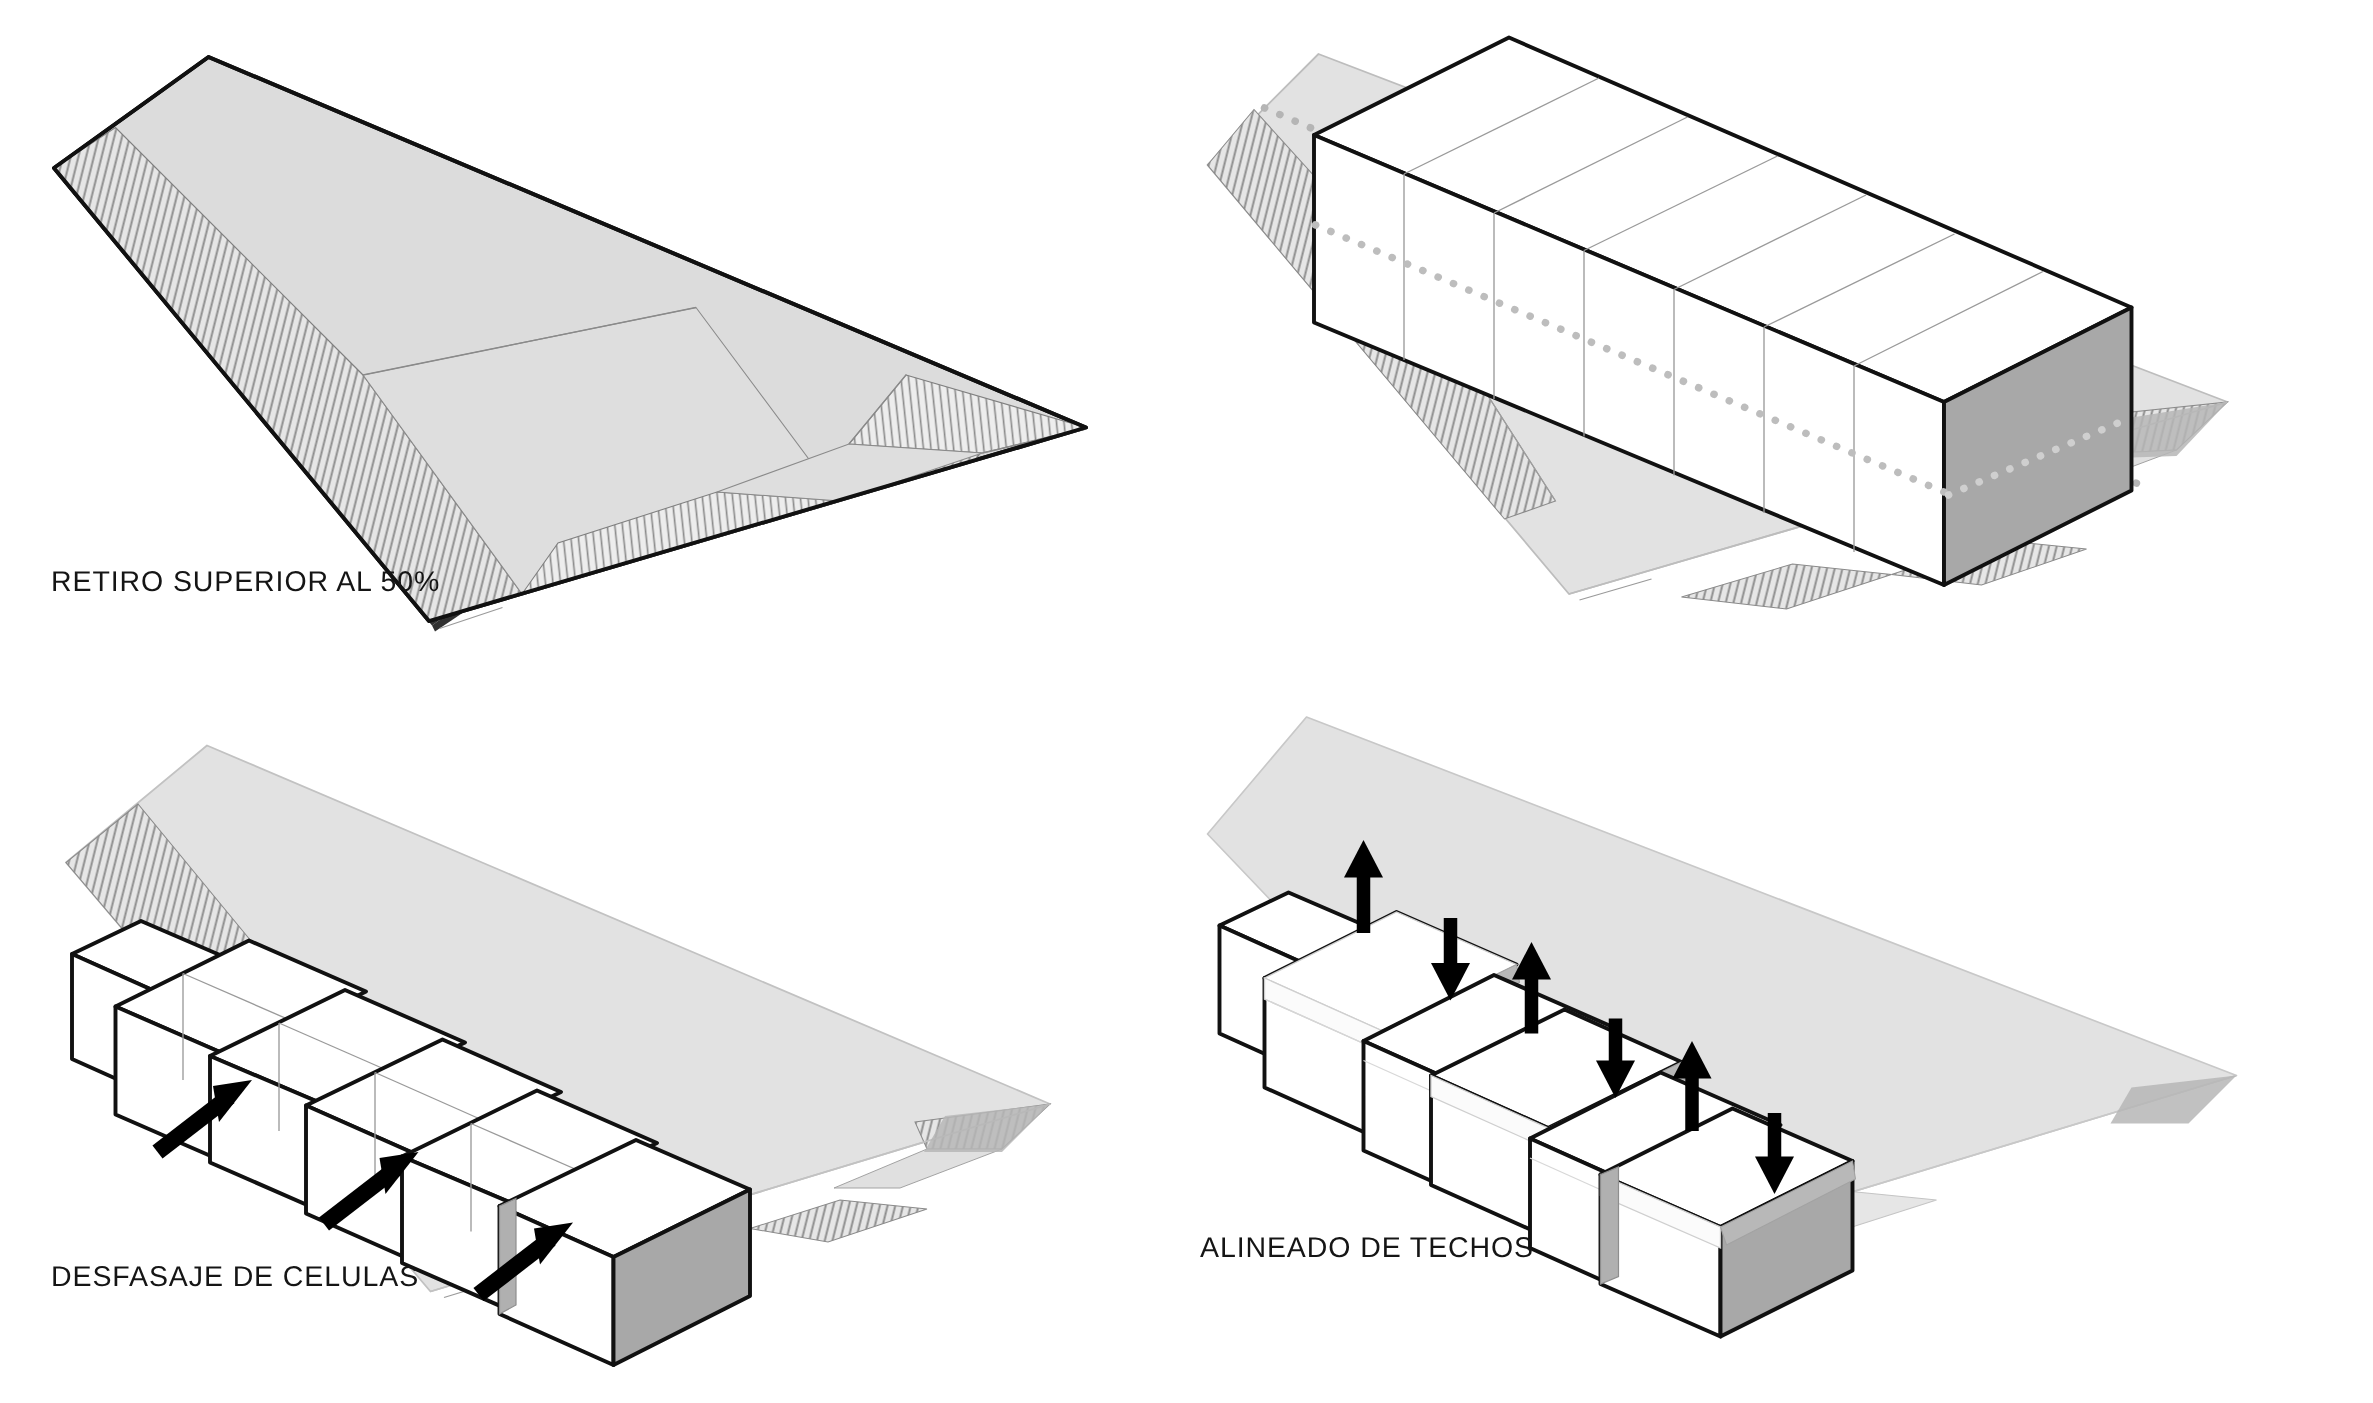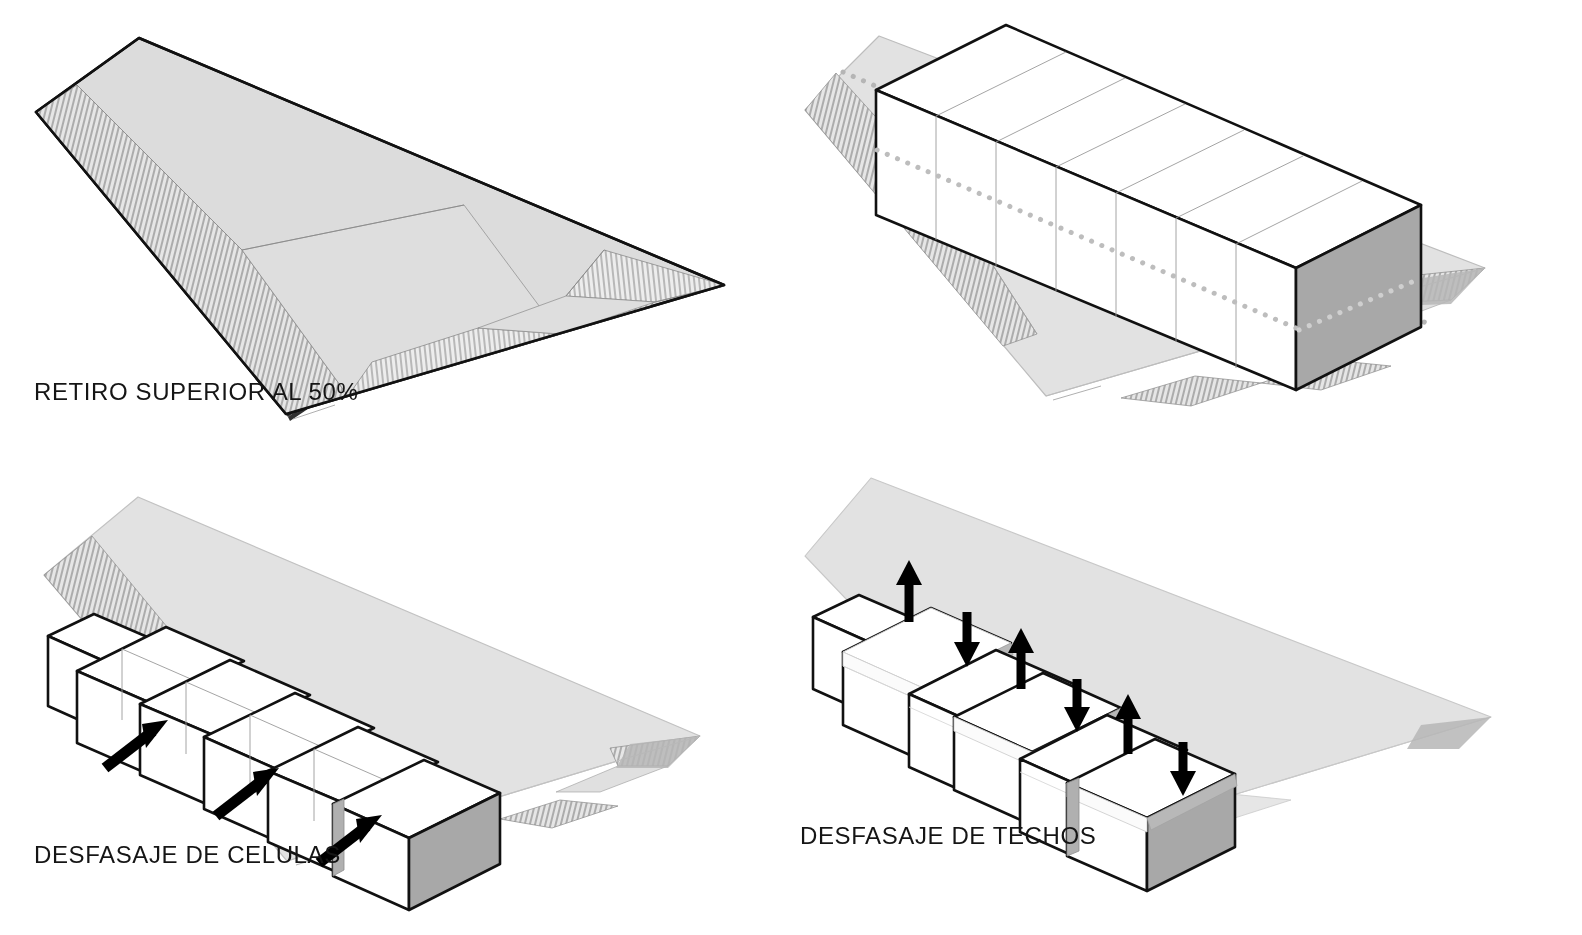--- a/index.html
+++ b/index.html
@@ -7,21 +7,21 @@
   #sheet{position:relative;width:1582px;height:935px;background:#ffffff;}
   .panel{position:absolute;width:791px;height:467px;}
   .p1{left:0;top:0}
   .p2{left:791px;top:0}
   .p3{left:0;top:486px}
   .p4{left:791px;top:467px}
   .panel svg{position:absolute;left:0;top:0;width:791px;height:467px;display:block;}
   .caption{
     position:absolute;
     font-family:"Liberation Sans",sans-serif;
-    font-size:24px;
+    font-size:19px;
     letter-spacing:0.6px;
     color:#151515;
     white-space:nowrap;
   }
   .cap1{left:34px;top:378px}
   .cap2{left:9px;top:378px}
   .cap3{left:34px;top:355px}
   .cap4{left:9px;top:355px}
 </style>
 </head>
@@ -313,16 +313,16 @@
         <g>
           <line x1="337" y1="287" x2="337" y2="244" stroke="#000000" stroke-width="9"></line>
           <polygon points="337,227 324,252 350,252" fill="#000000"></polygon>
         </g>
         <g>
           <line x1="392" y1="275" x2="392" y2="312" stroke="#000000" stroke-width="9"></line>
           <polygon points="392,329 379,304 405,304" fill="#000000"></polygon>
         </g>
       </g>
     </svg>
-    <div class="caption cap4">DESFASAJE DE TECHOS</div>
+    <div class="caption cap4">ALINEADO DE TECHOS</div>
   </div>
 
 </div>
 
 </body></html>

